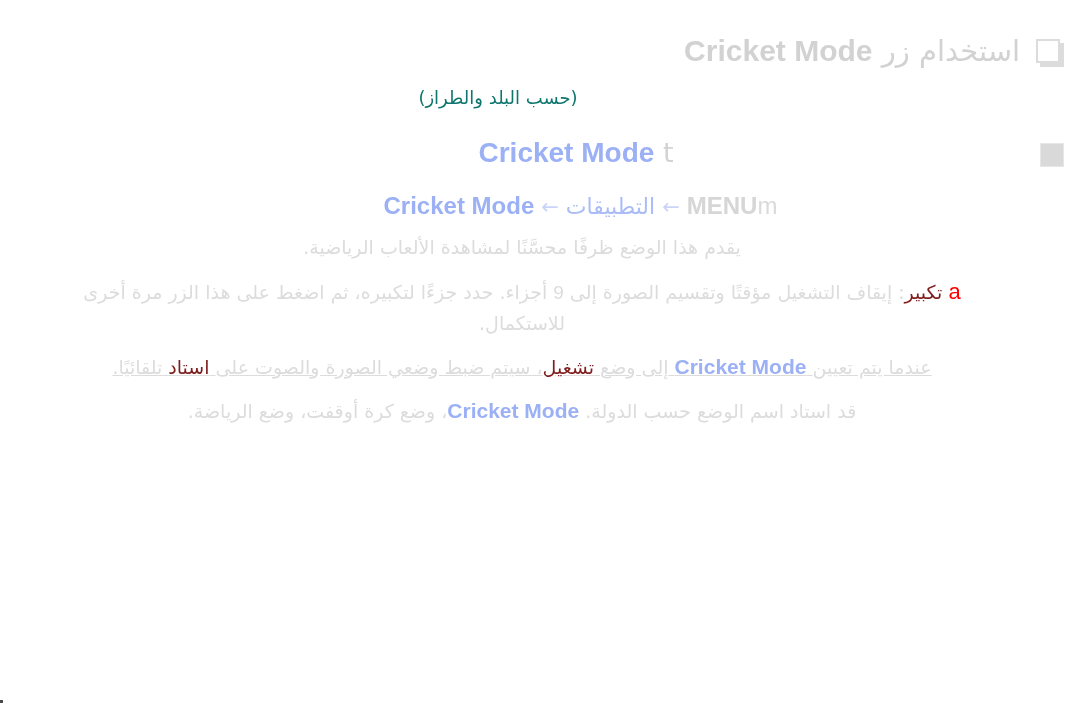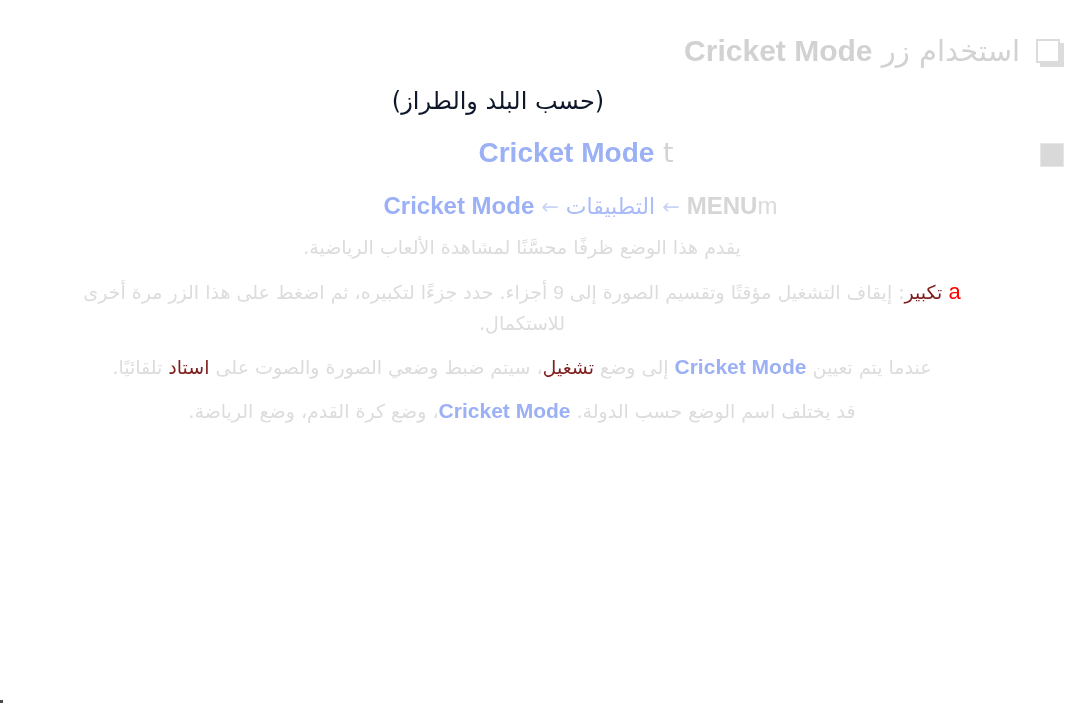--- a/index.html
+++ b/index.html
@@ -80,22 +80,22 @@
 
   .subtitle {
     position: absolute;
     top: 68px;
     right: 0;
     width: 1080px;
     padding-left: 16px;
     padding-right: 100px;
     box-sizing: border-box;
     text-align: center;
-    font-size: 24px;
-    color: #0f172a;
+    font-size: 18px;
+    color: #0f766e;
     line-height: 1.4;
   }
 
   
   .h2-row {
     position: absolute;
     top: 118px;
     right: 0;
     width: 1080px;
     display: flex;
@@ -197,21 +197,21 @@
   .key-a {
     color: #ff0000;
     font-family: "Liberation Sans", sans-serif;
     font-weight: 400;
     font-size: 22px;
   }
   .num { font-family: "Liberation Sans", sans-serif; }
 
   .p-intro   { margin-top: 0; }
   .p-zoom    { margin-top: 16px; }
-  .p-auto    { margin-top: 16px; }
+  .p-auto    { margin-top: 16px; text-decoration: underline; }
   .p-off     { margin-top: 22px; }
   .p-name    { margin-top: 22px; }
 
   
   .corner-dot {
     position: absolute;
     left: 0px;
     bottom: 2px;
     width: 3px;
     height: 3px;
@@ -248,18 +248,18 @@
 
   <div class="body-area">
 
     <p class="para p-intro">يقدم هذا الوضع ظرفًا محسَّنًا لمشاهدة الألعاب الرياضية.</p>
 
     <p class="para p-zoom"><span class="key-a">a</span> <span class="blue-txt">تكبير</span><span>:</span> <span>إيقاف التشغيل مؤقتًا وتقسيم الصورة إلى</span> <span class="num">9</span> <span>أجزاء. حدد جزءًا لتكبيره، ثم اضغط على هذا الزر مرة أخرى للاستكمال.</span></p>
 
     <p class="para p-auto"><span>عندما يتم تعيين</span> <span class="latin-b">Cricket Mode</span> <span>إلى وضع</span> <span class="blue-txt">تشغيل</span><span>، سيتم ضبط وضعي الصورة والصوت على</span> <span class="blue-txt">استاد</span> <span>تلقائيًا.</span></p>
 
 
-    <p class="para p-name"><span>قد يختلف اسم الوضع حسب الدولة.</span> <span class="latin-b">Cricket Mode</span><span>، وضع كرة القدم، وضع الرياضة.</span></p>
+    <p class="para p-name"><span>قد استاد اسم الوضع حسب الدولة.</span> <span class="latin-b">Cricket Mode</span><span>، وضع كرة أوقفت، وضع الرياضة.</span></p>
 
   </div>
 
   <span class="corner-dot"></span>
 </div>
 
 </body></html>

